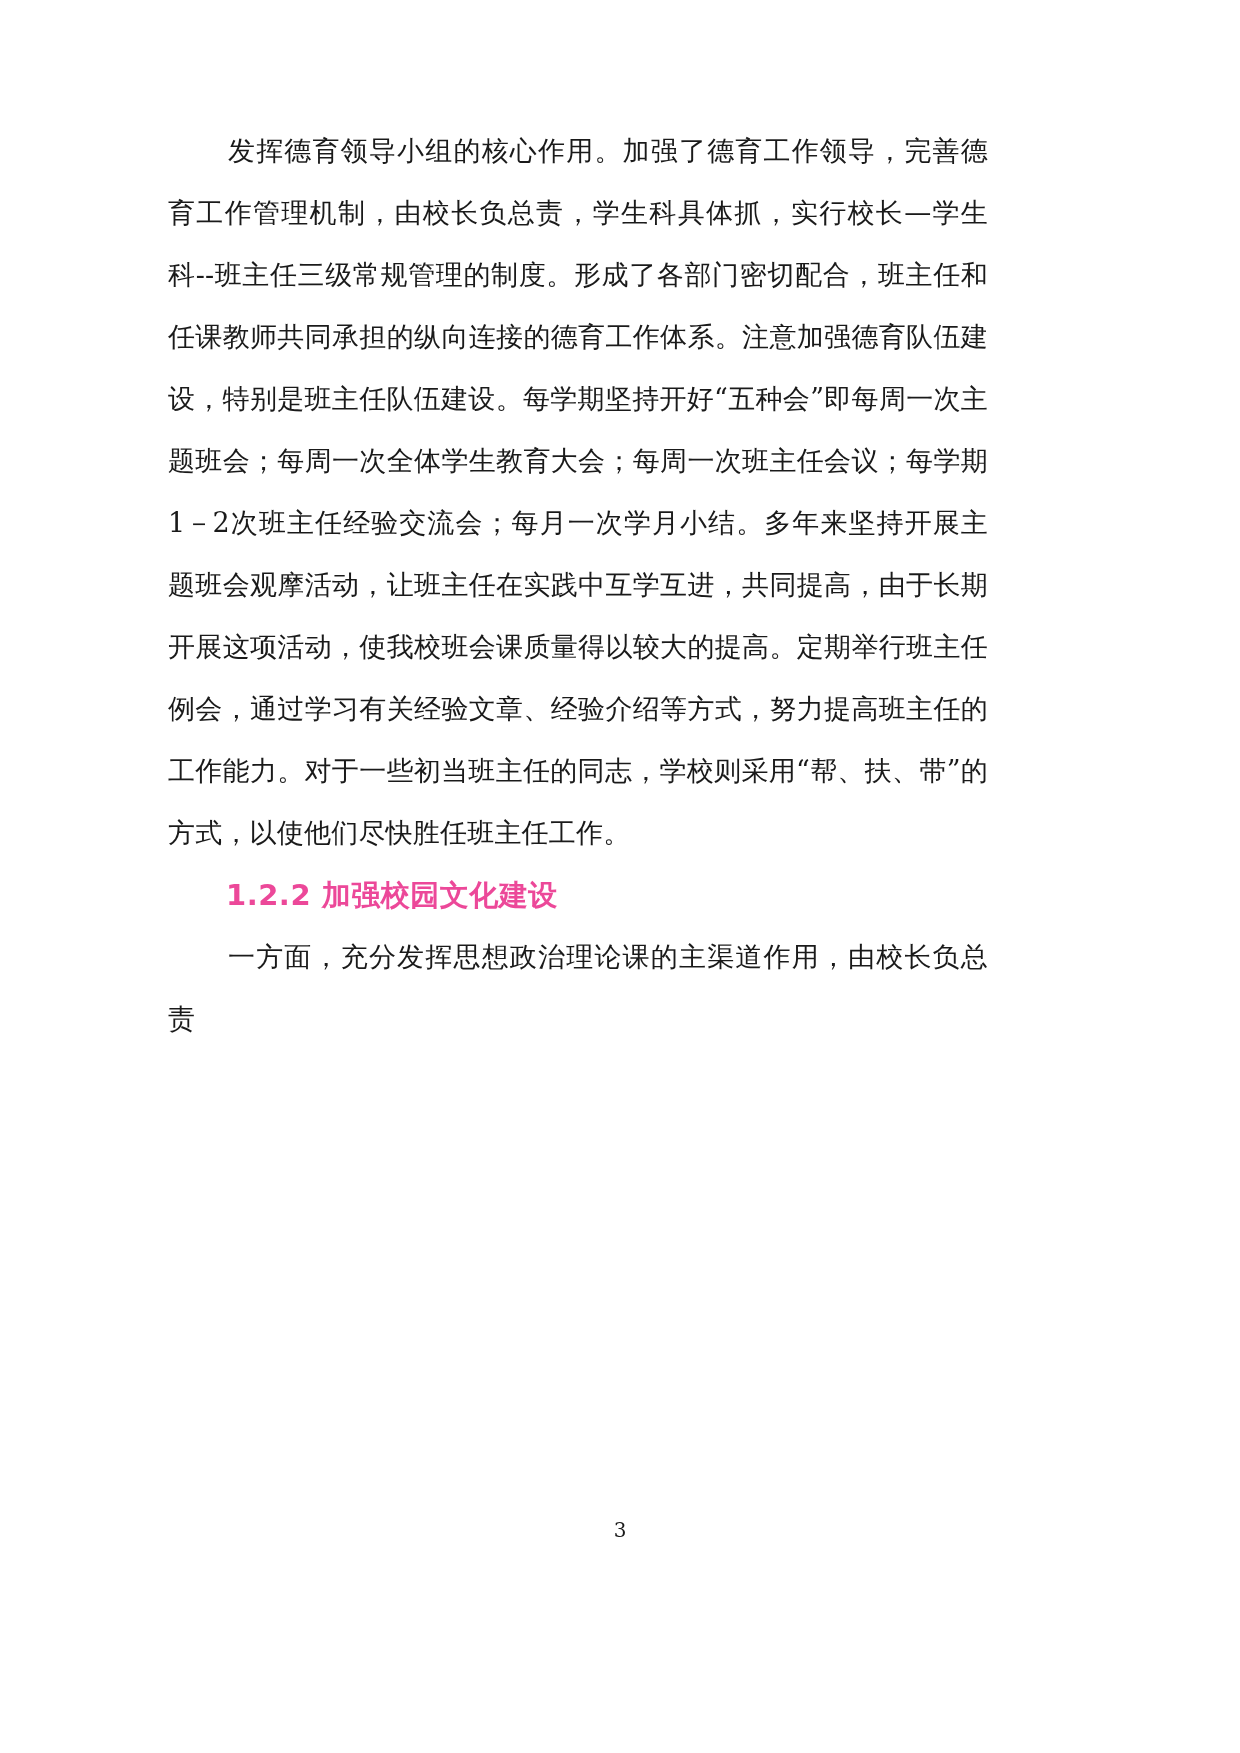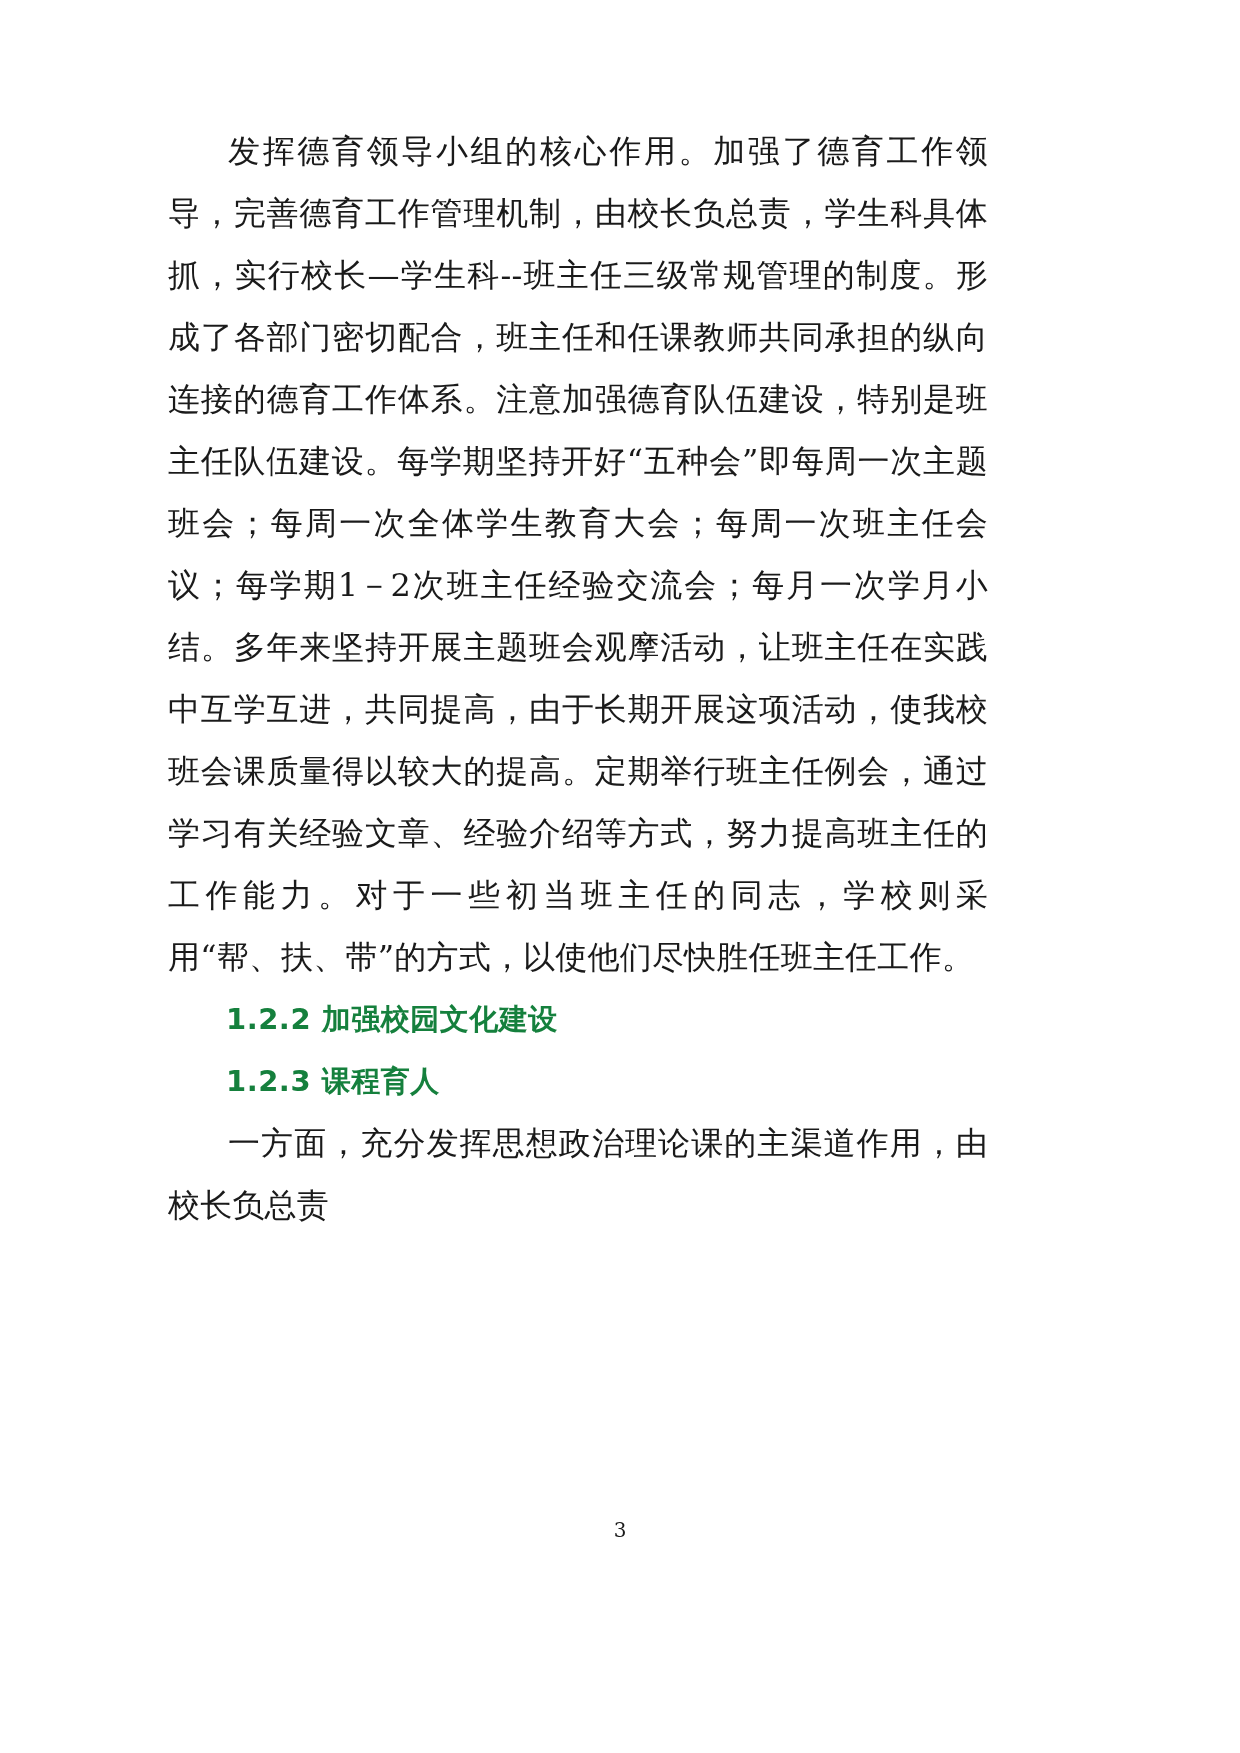--- a/index.html
+++ b/index.html
@@ -24,40 +24,40 @@
     box-sizing: border-box;
   }
   #content {
     position: absolute;
     left: 168px;
     top: 120px;
     width: 820px;
   }
   .para {
     font-family: "DejaVu Serif", "Liberation Serif", serif;
-    font-size: 32px;
+    font-size: 27px;
     line-height: 62px;
     text-align: justify;
     text-align-last: left;
     text-justify: inter-character;
     margin: 0 0 0 0;
     letter-spacing: 0.2px;
     color: #1a1a1a;
   }
   .para.indent {
     text-indent: 60px;
   }
   .heading {
     font-family: "DejaVu Sans", "Liberation Sans", sans-serif;
     font-weight: bold;
     font-size: 29px;
     line-height: 62px;
     text-indent: 58px;
     margin: 0;
-    color: #15803d;
+    color: #ec4899;
     letter-spacing: 0.5px;
   }
   #page-number {
     position: absolute;
     left: 0;
     top: 1518px;
     width: 1240px;
     text-align: center;
     font-family: "DejaVu Serif", "Liberation Serif", serif;
     font-size: 20px;
@@ -69,21 +69,20 @@
 
 <div id="page">
 
   <div id="content">
 
     <p class="para indent">发挥德育领导小组的核心作用。加强了德育工作领导，完善德育工作管理机制，由校长负总责，学生科具体抓，实行校长—学生科--班主任三级常规管理的制度。形成了各部门密切配合，班主任和任课教师共同承担的纵向连接的德育工作体系。注意加强德育队伍建设，特别是班主任队伍建设。每学期坚持开好“五种会”即每周一次主题班会；每周一次全体学生教育大会；每周一次班主任会议；每学期1－2次班主任经验交流会；每月一次学月小结。多年来坚持开展主题班会观摩活动，让班主任在实践中互学互进，共同提高，由于长期开展这项活动，使我校班会课质量得以较大的提高。定期举行班主任例会，通过学习有关经验文章、经验介绍等方式，努力提高班主任的工作能力。对于一些初当班主任的同志，学校则采用“帮、扶、带”的方式，以使他们尽快胜任班主任工作。</p>
 
     <h3 class="heading">1.2.2 加强校园文化建设</h3>
 
 
-    <h3 class="heading">1.2.3 课程育人</h3>
 
     <p class="para indent">一方面，充分发挥思想政治理论课的主渠道作用，由校长负总责</p>
 
   </div>
 
   <div id="page-number">3</div>
 
 </div>
 
 </body></html>

